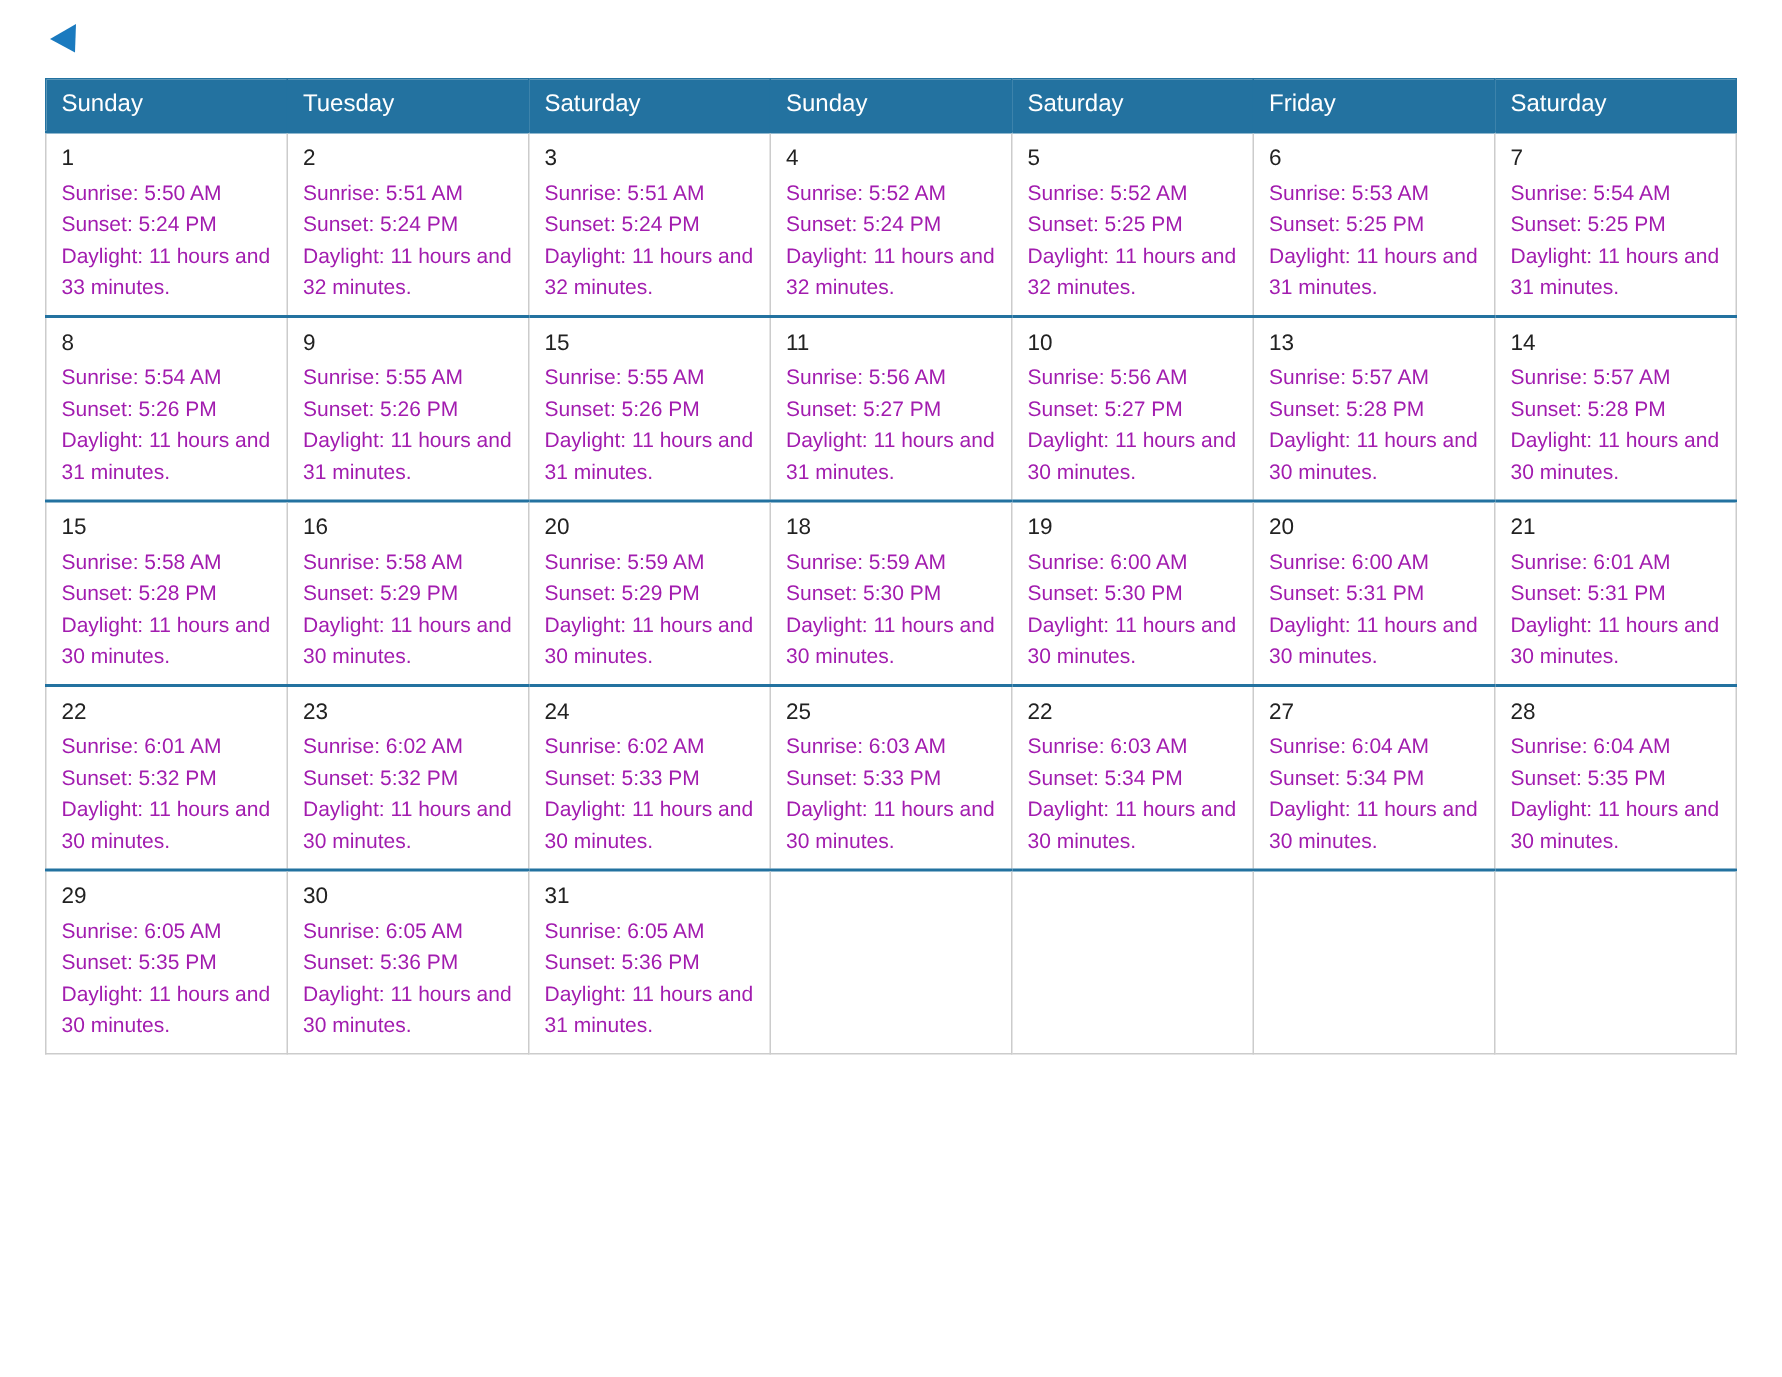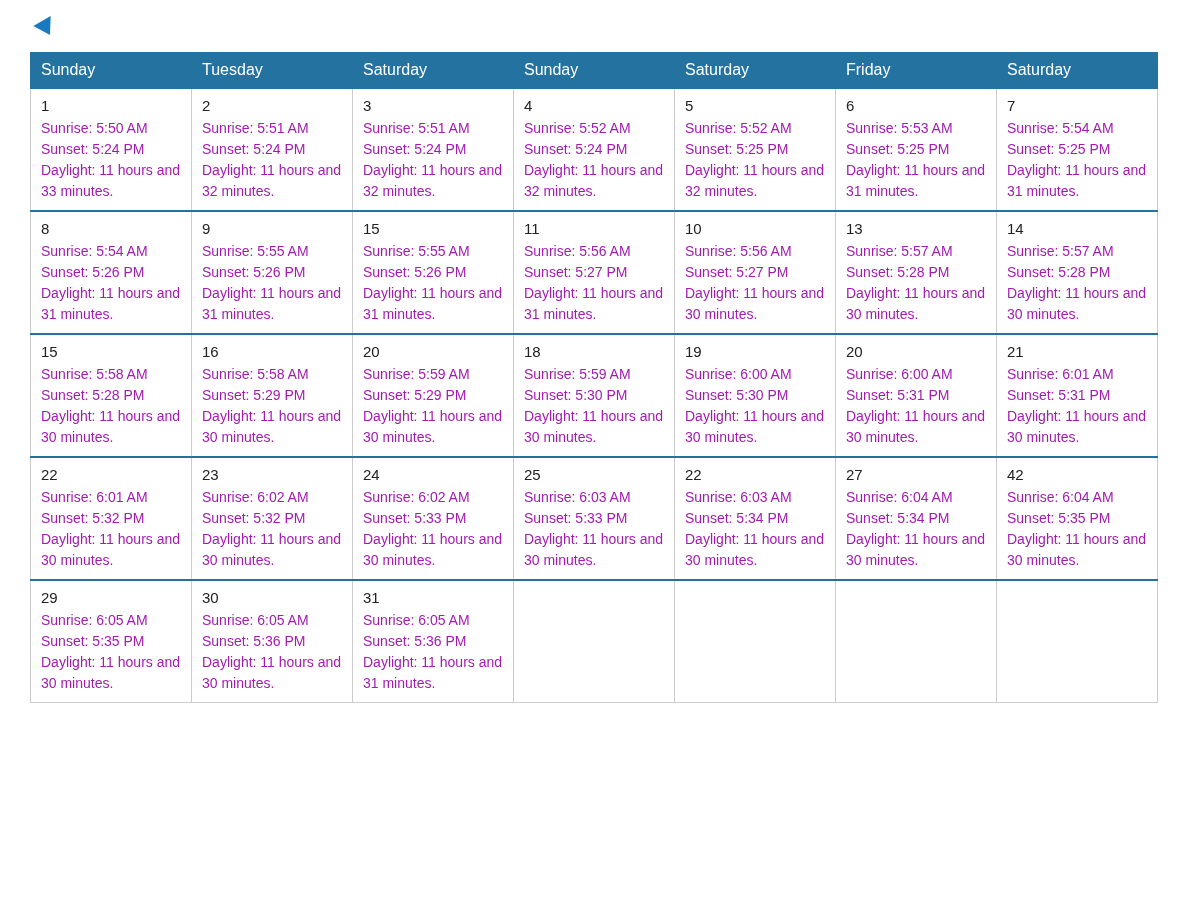--- a/index.html
+++ b/index.html
@@ -343,21 +343,21 @@
       </td>
         <td>
         <span class="day-number">27</span>
         <div class="day-info">
           Sunrise: 6:04 AM<br>
           Sunset: 5:34 PM<br>
           Daylight: 11 hours and 30 minutes.
         </div>
       </td>
         <td>
-        <span class="day-number">42</span>
+        <span class="day-number">28</span>
         <div class="day-info">
           Sunrise: 6:04 AM<br>
           Sunset: 5:35 PM<br>
           Daylight: 11 hours and 30 minutes.
         </div>
       </td>
       </tr>
       <tr>
         <td>
         <span class="day-number">29</span>

